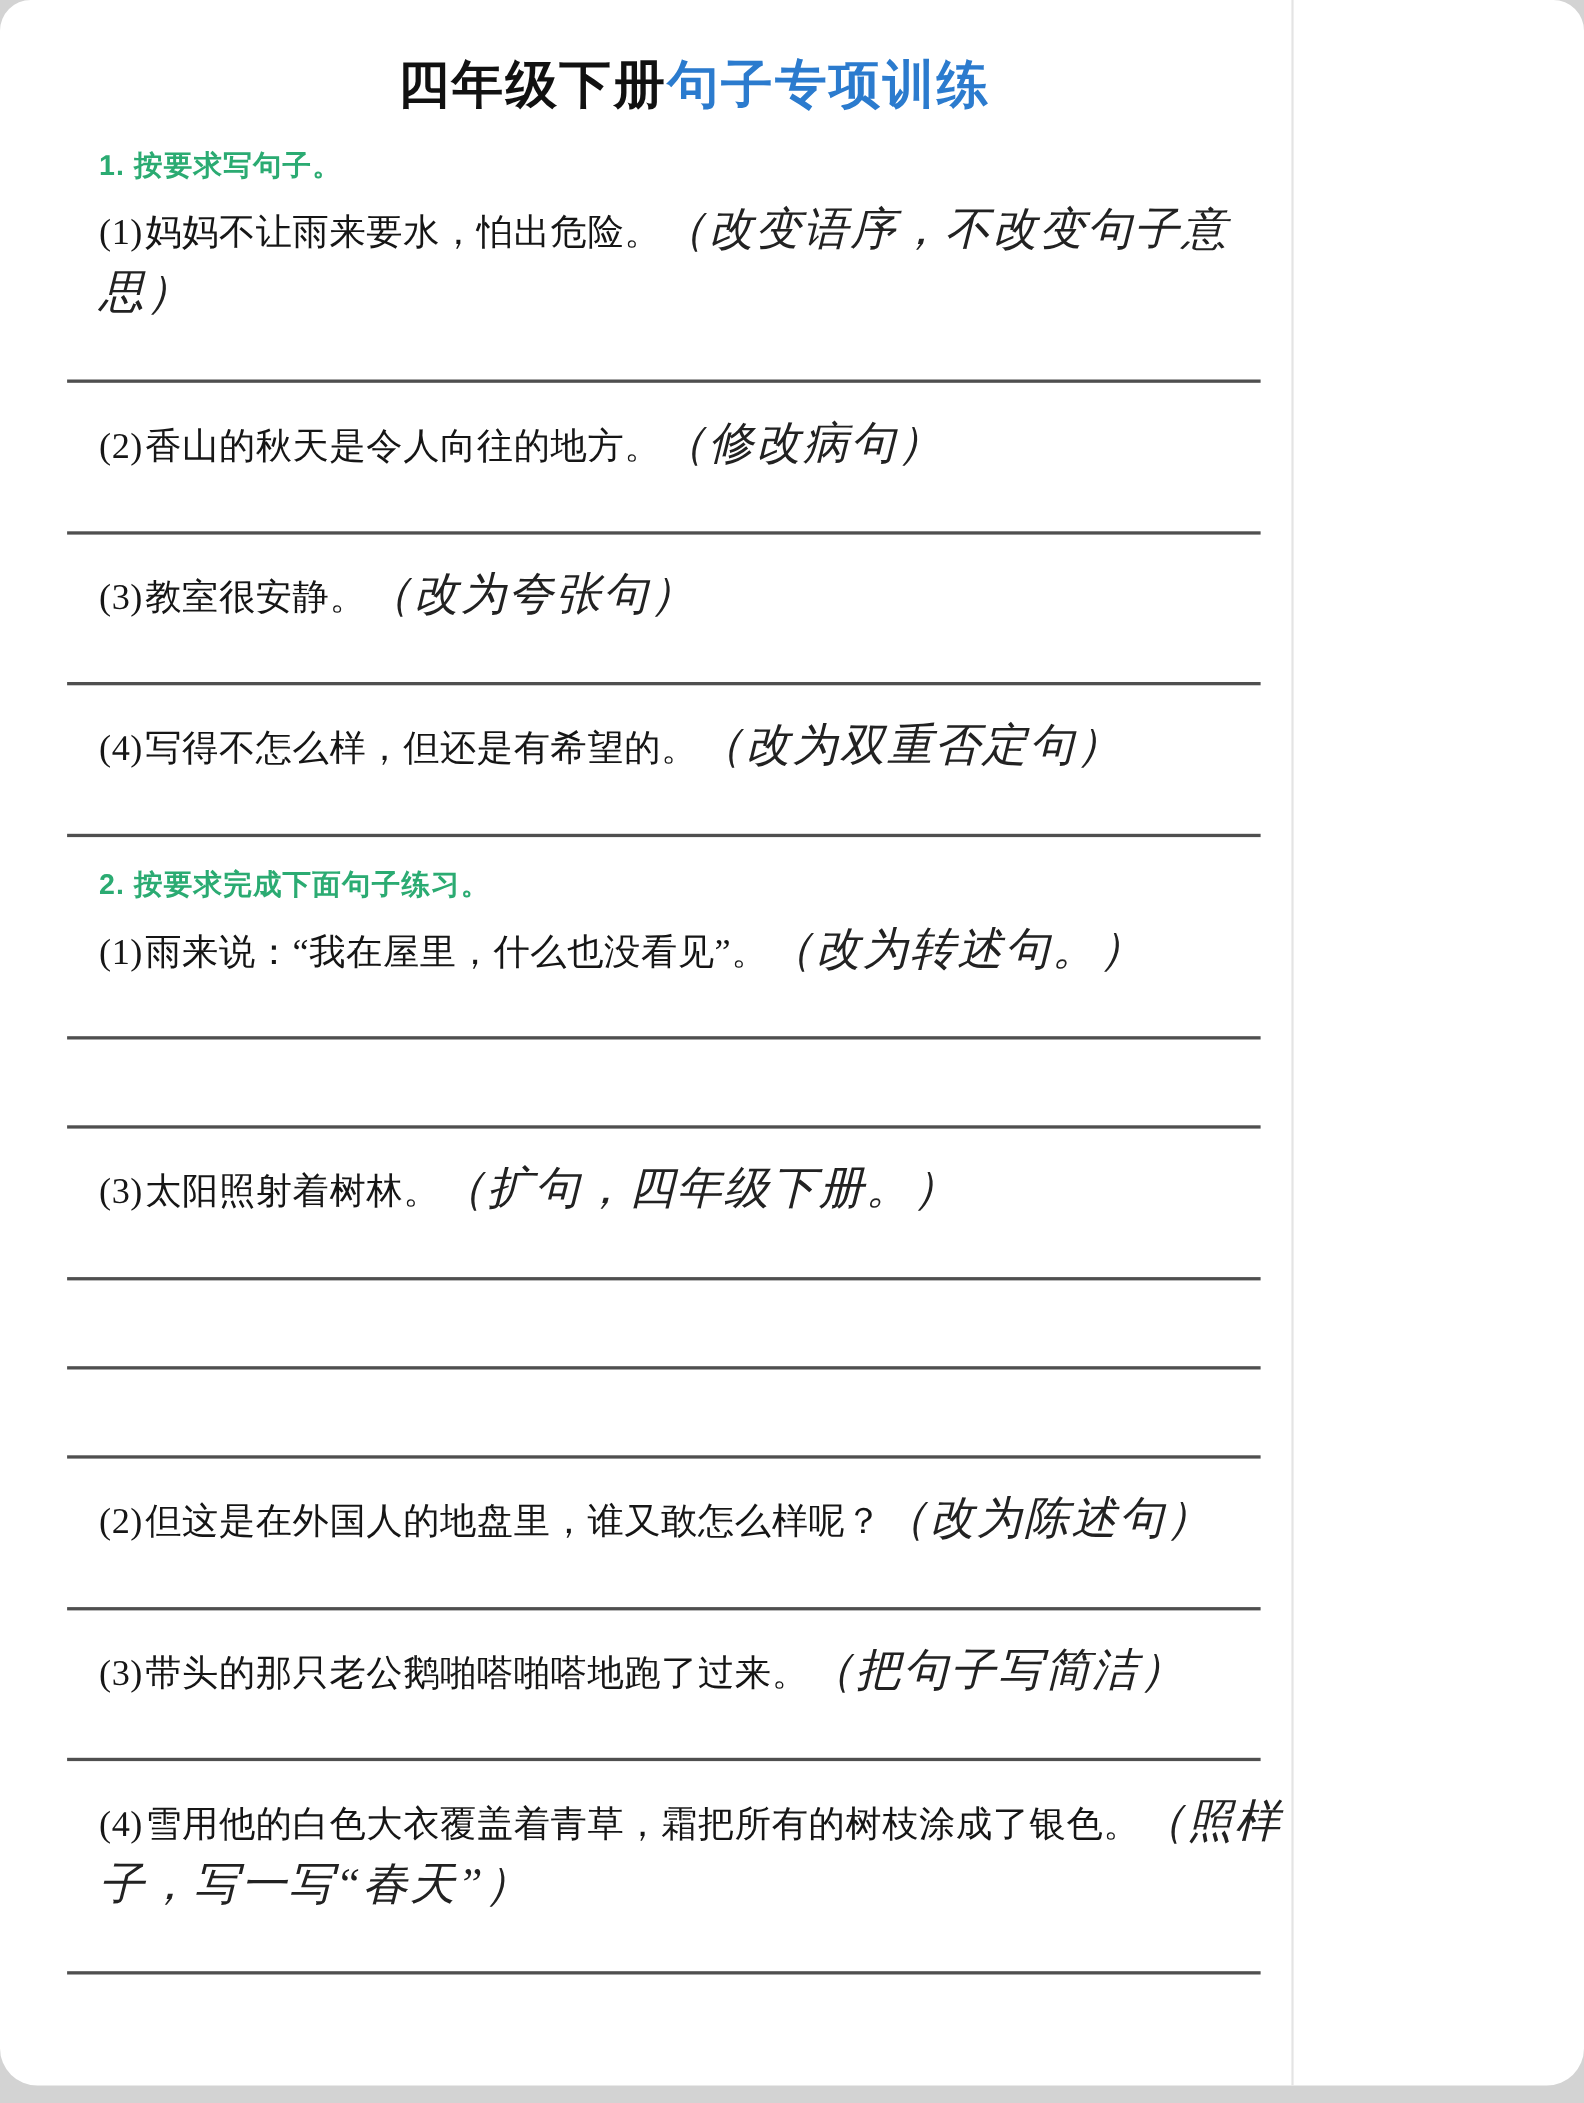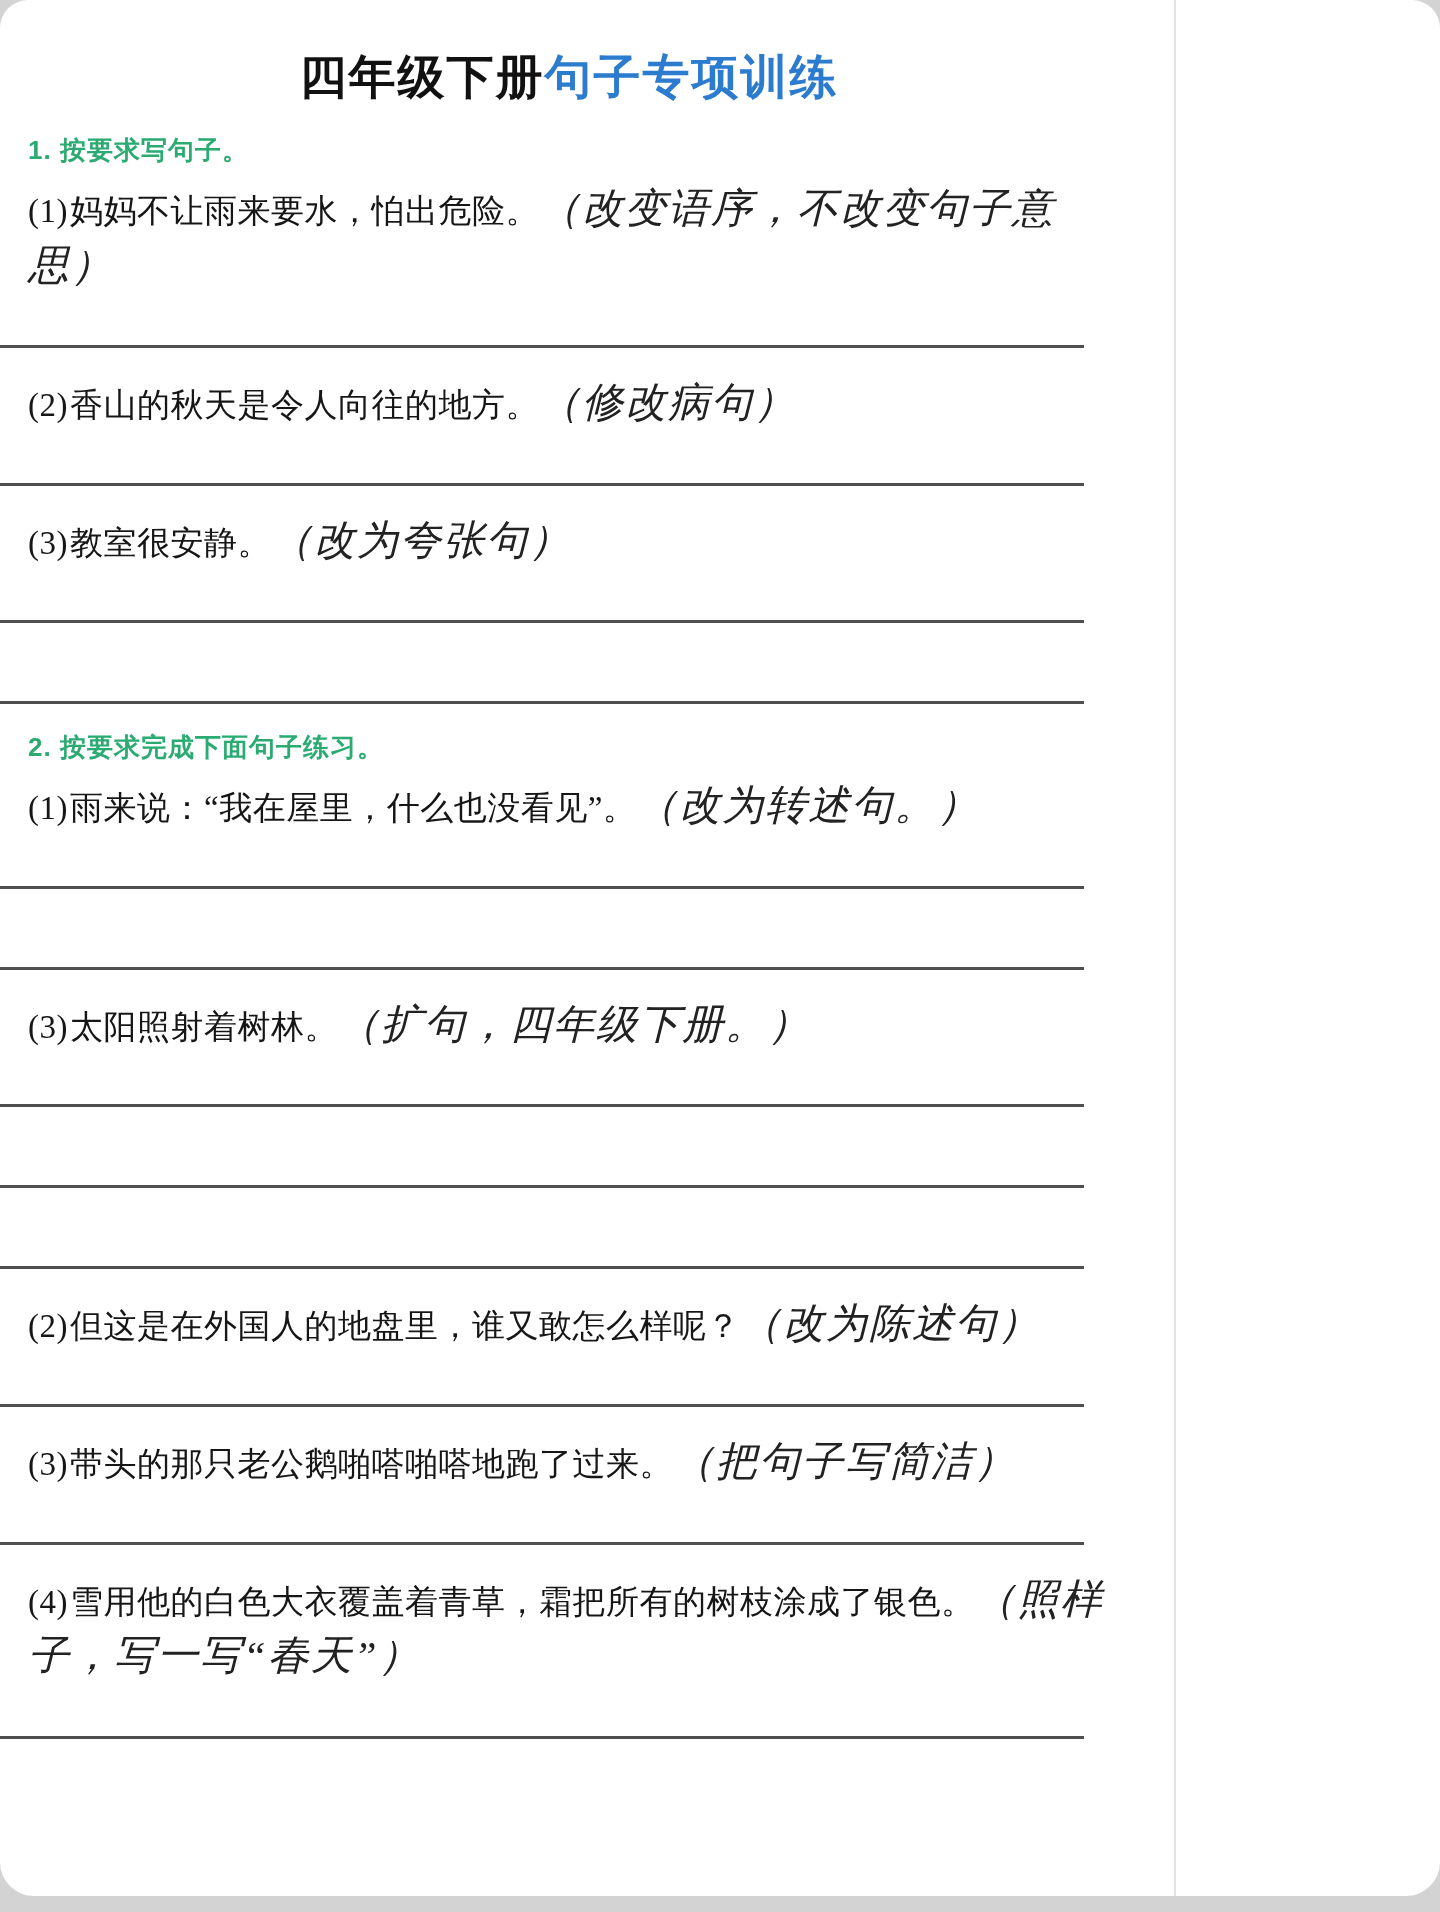--- a/index.html
+++ b/index.html
@@ -22,21 +22,21 @@
   .v-edge {
     position: absolute;
     left: 1174px;
     top: 0;
     bottom: 0;
     width: 2px;
     background: #e4e4e4;
   }
   .content {
     position: relative;
-    padding: 46px 0 0 26px;
+    padding: 46px 0 0 88px;
     width: 1110px;
   }
   .title {
     width: 1086px;
     margin: 0 0 24px 0;
     text-align: center;
     font-size: 47px;
     font-weight: bold;
     letter-spacing: 2px;
     color: #111111;
@@ -90,20 +90,21 @@
 
       <p class="q"><span class="num">(1)</span><span class="sent">妈妈不让雨来要水，怕出危险。</span><span class="instr">（改变语序，不改变句子意思）</span></p>
       <div class="answer-line"></div>
 
       <p class="q"><span class="num">(2)</span><span class="sent">香山的秋天是令人向往的地方。</span><span class="instr">（修改病句）</span></p>
       <div class="answer-line"></div>
 
       <p class="q"><span class="num">(3)</span><span class="sent">教室很安静。</span><span class="instr">（改为夸张句）</span></p>
       <div class="answer-line"></div>
 
+      <p class="q"><span class="num">(4)</span><span class="sent">写得不怎么样，但还是有希望的。</span><span class="instr">（改为双重否定句）</span></p>
       <div class="answer-line"></div>
     </div>
 
     <div class="section">
       <div class="section-heading">2. 按要求完成下面句子练习。</div>
 
       <p class="q"><span class="num">(1)</span><span class="sent">雨来说：“我在屋里，什么也没看见”。</span><span class="instr">（改为转述句。）</span></p>
       <div class="answer-line"></div>
 
       <div class="answer-line"></div>

